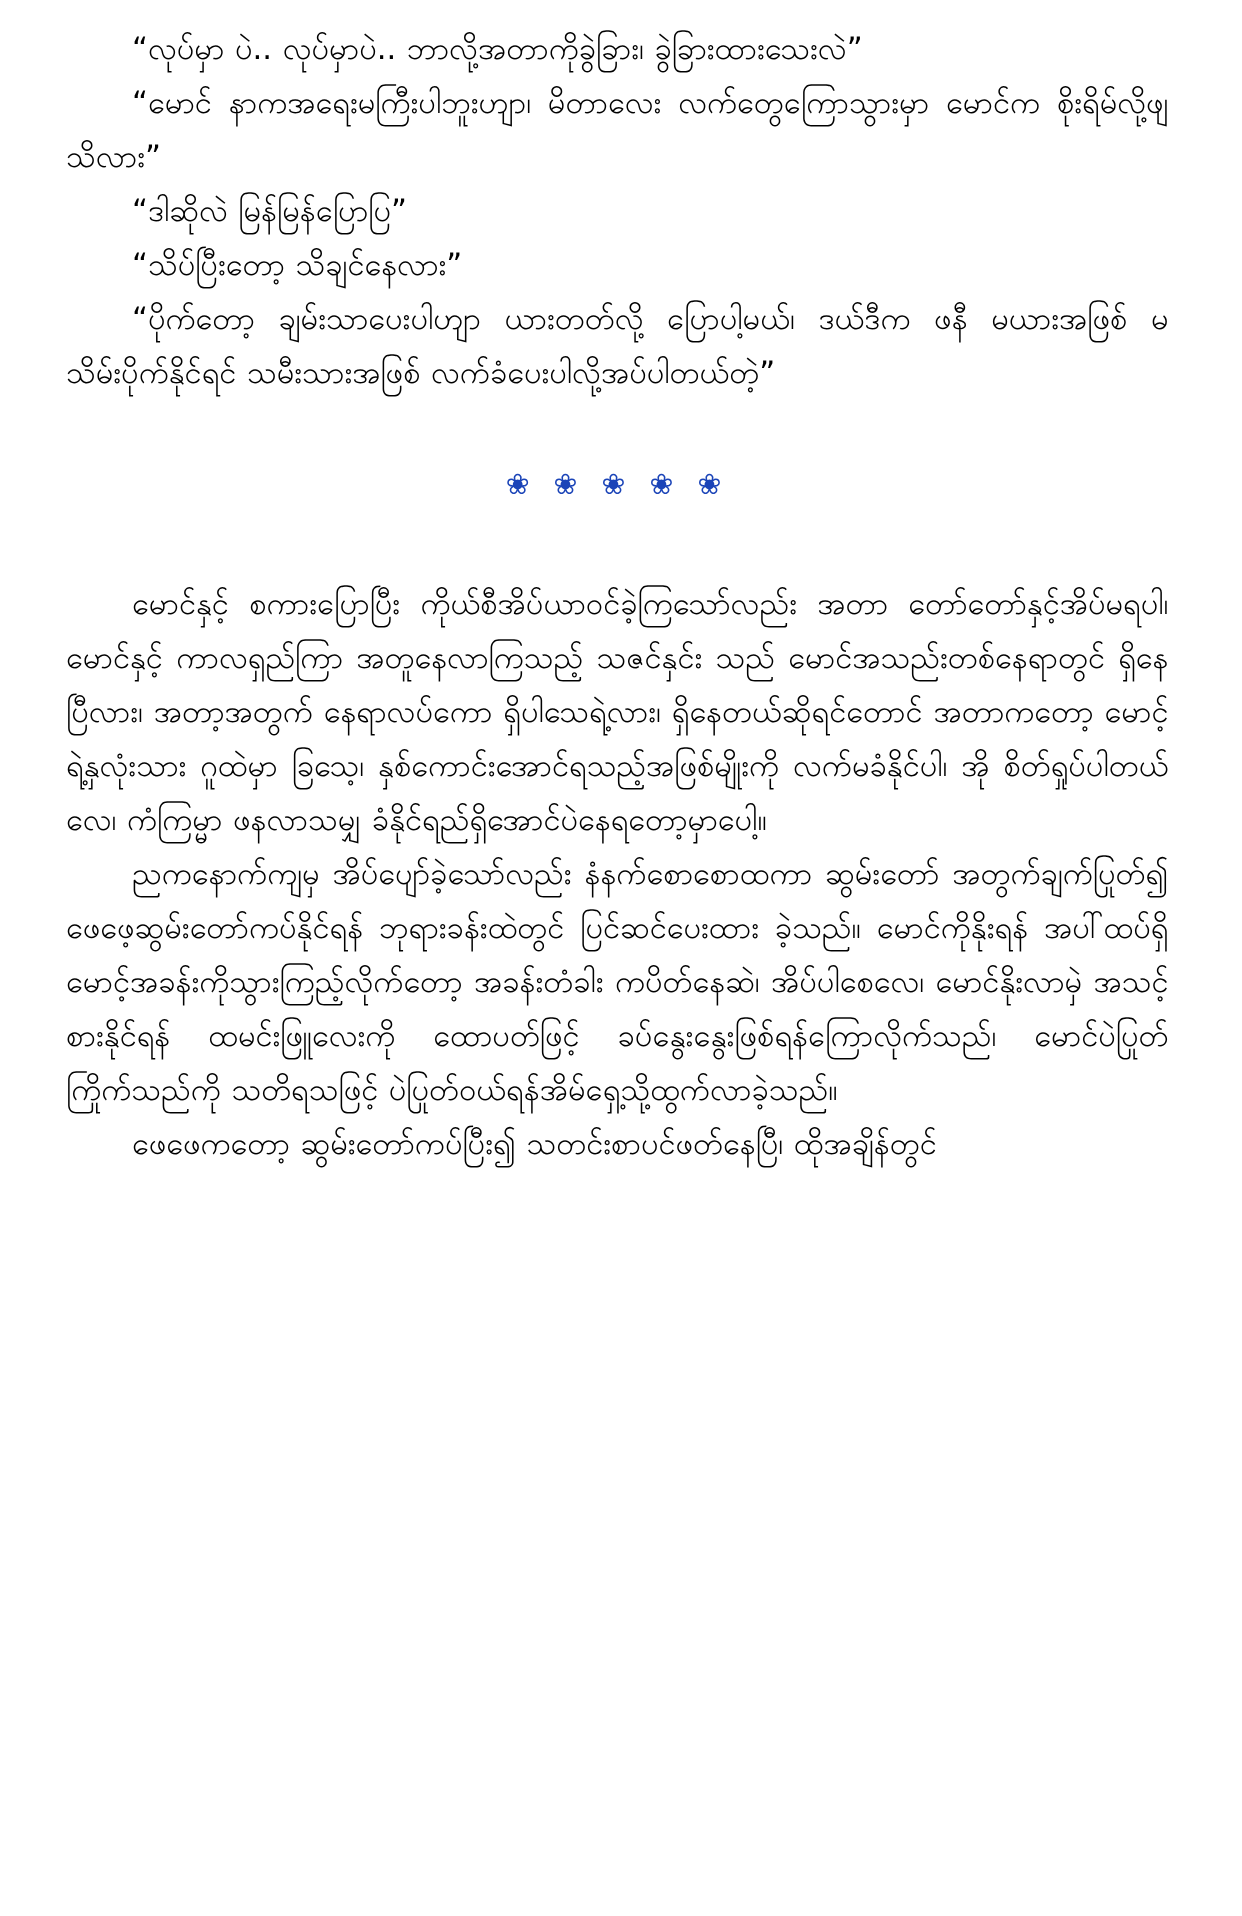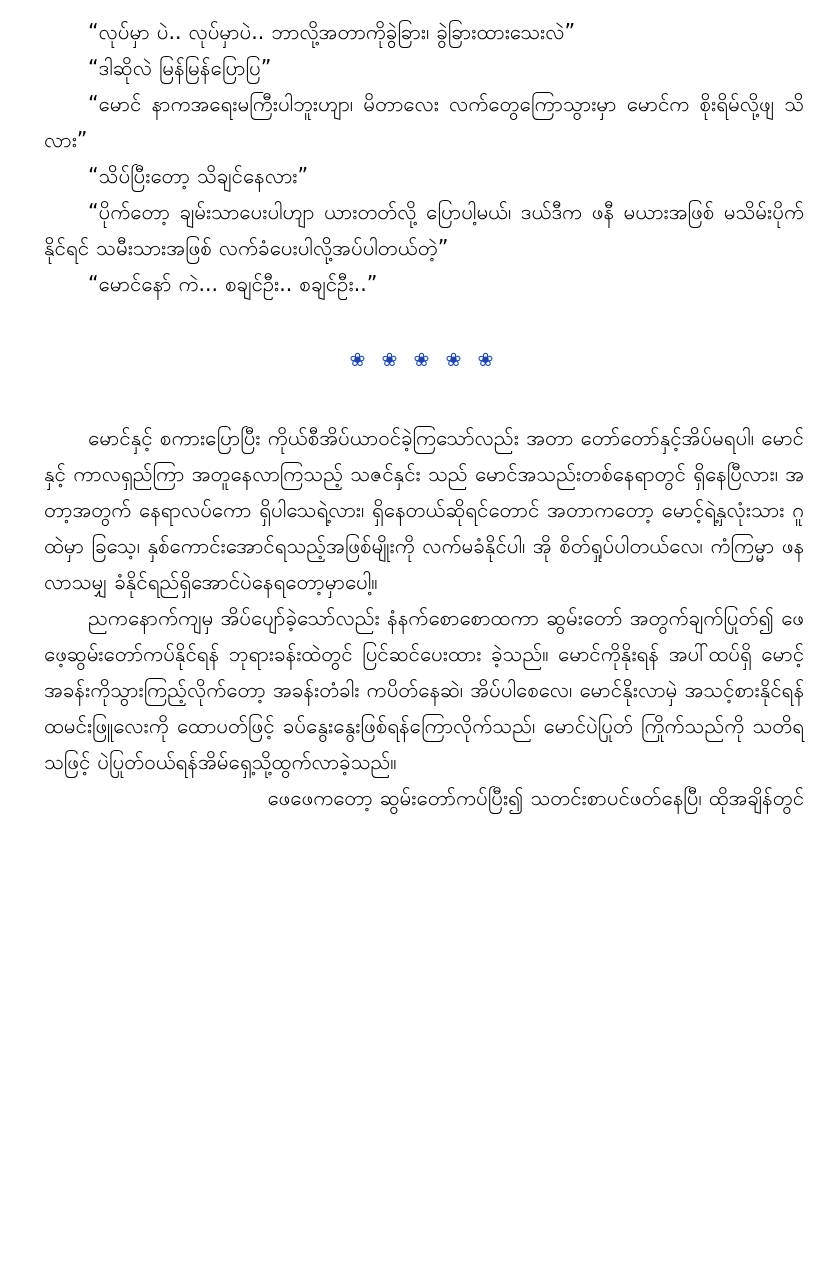--- a/index.html
+++ b/index.html
@@ -11,21 +11,21 @@
     width: 828px;
     height: 1277px;
     font-family: "DejaVu Sans", "Liberation Sans", sans-serif;
     color: #000000;
     overflow: hidden;
   }
   .page {
     width: 828px;
     height: 1277px;
     box-sizing: border-box;
-    padding: 14px 24px 0 44px;
+    padding: 14px 49px 0 44px;
     position: relative;
   }
   .para {
     font-size: 20.5px;
     line-height: 36px;
     text-align: justify;
     text-justify: inter-word;
     text-indent: 44px;
     margin: 0;
     word-spacing: 0.5px;
@@ -36,35 +36,34 @@
     font-size: 19px;
     letter-spacing: 5px;
     margin: 46px 0 50px 0;
     height: 22px;
     line-height: 22px;
   }
   .block {
     margin-bottom: 0;
   }
   .last-line-nofill {
-    text-align: right;
+    text-align: left;
   }
 </style>
 </head>
 <body>
 
 <div class="page">
 
   <div class="block">
     <p class="para">“လုပ်မှာ ပဲ.. လုပ်မှာပဲ.. ဘာလို့အတာကိုခွဲခြား၊ ခွဲခြားထားသေးလဲ”</p>
+    <p class="para">“မောင် နာကအရေးမကြီးပါဘူးဟျာ၊ မိတာလေး လက်တွေကြောသွားမှာ မောင်က စိုးရိမ်လို့ဖျ သိလား”</p>
     <p class="para">“ဒါဆိုလဲ မြန်မြန်ပြောပြ”</p>
-    <p class="para">“မောင် နာကအရေးမကြီးပါဘူးဟျာ၊ မိတာလေး လက်တွေကြောသွားမှာ မောင်က စိုးရိမ်လို့ဖျ သိလား”</p>
     <p class="para">“သိပ်ပြီးတော့ သိချင်နေလား”</p>
     <p class="para">“ပိုက်တော့ ချမ်းသာပေးပါဟျာ ယားတတ်လို့ ပြောပါ့မယ်၊ ဒယ်ဒီက ဖနီ မယားအဖြစ် မသိမ်းပိုက်နိုင်ရင် သမီးသားအဖြစ် လက်ခံပေးပါလို့အပ်ပါတယ်တဲ့”</p>
-    <p class="para">“မောင်နော် ကဲ... စချင်ဦး.. စချင်ဦး..”</p>
   </div>
 
   <div class="divider">❀ ❀ ❀ ❀ ❀</div>
 
   <div class="block">
     <p class="para">မောင်နှင့် စကားပြောပြီး ကိုယ်စီအိပ်ယာဝင်ခဲ့ကြသော်လည်း အတာ တော်တော်နှင့်အိပ်မရပါ၊ မောင်နှင့် ကာလရှည်ကြာ အတူနေလာကြသည့် သဇင်နှင်း သည် မောင်အသည်းတစ်နေရာတွင် ရှိနေပြီလား၊ အတာ့အတွက် နေရာလပ်ကော ရှိပါသေရဲ့လား၊ ရှိနေတယ်ဆိုရင်တောင် အတာကတော့ မောင့်ရဲ့နှလုံးသား ဂူထဲမှာ ခြသေ့၊ နှစ်ကောင်းအောင်ရသည့်အဖြစ်မျိုးကို လက်မခံနိုင်ပါ၊ အို စိတ်ရှုပ်ပါတယ်လေ၊ ကံကြမ္မာ ဖနလာသမျှ ခံနိုင်ရည်ရှိအောင်ပဲနေရတော့မှာပေါ့။</p>
     <p class="para">ညကနောက်ကျမှ အိပ်ပျော်ခဲ့သော်လည်း နံနက်စောစောထကာ ဆွမ်းတော် အတွက်ချက်ပြုတ်၍ ဖေဖေ့ဆွမ်းတော်ကပ်နိုင်ရန် ဘုရားခန်းထဲတွင် ပြင်ဆင်ပေးထား ခဲ့သည်။ မောင်ကိုနိုးရန် အပါ်ထပ်ရှိ မောင့်အခန်းကိုသွားကြည့်လိုက်တော့ အခန်းတံခါး ကပိတ်နေဆဲ၊ အိပ်ပါစေလေ၊ မောင်နိုးလာမှဲ အသင့်စားနိုင်ရန် ထမင်းဖြူလေးကို ထောပတ်ဖြင့် ခပ်နွေးနွေးဖြစ်ရန်ကြောလိုက်သည်၊ မောင်ပဲပြုတ် ကြိုက်သည်ကို သတိရသဖြင့် ပဲပြုတ်ဝယ်ရန်အိမ်ရှေ့သို့ထွက်လာခဲ့သည်။</p>
     <p class="para last-line-nofill">ဖေဖေကတော့ ဆွမ်းတော်ကပ်ပြီး၍ သတင်းစာပင်ဖတ်နေပြီ၊ ထိုအချိန်တွင်</p>
   </div>
 

